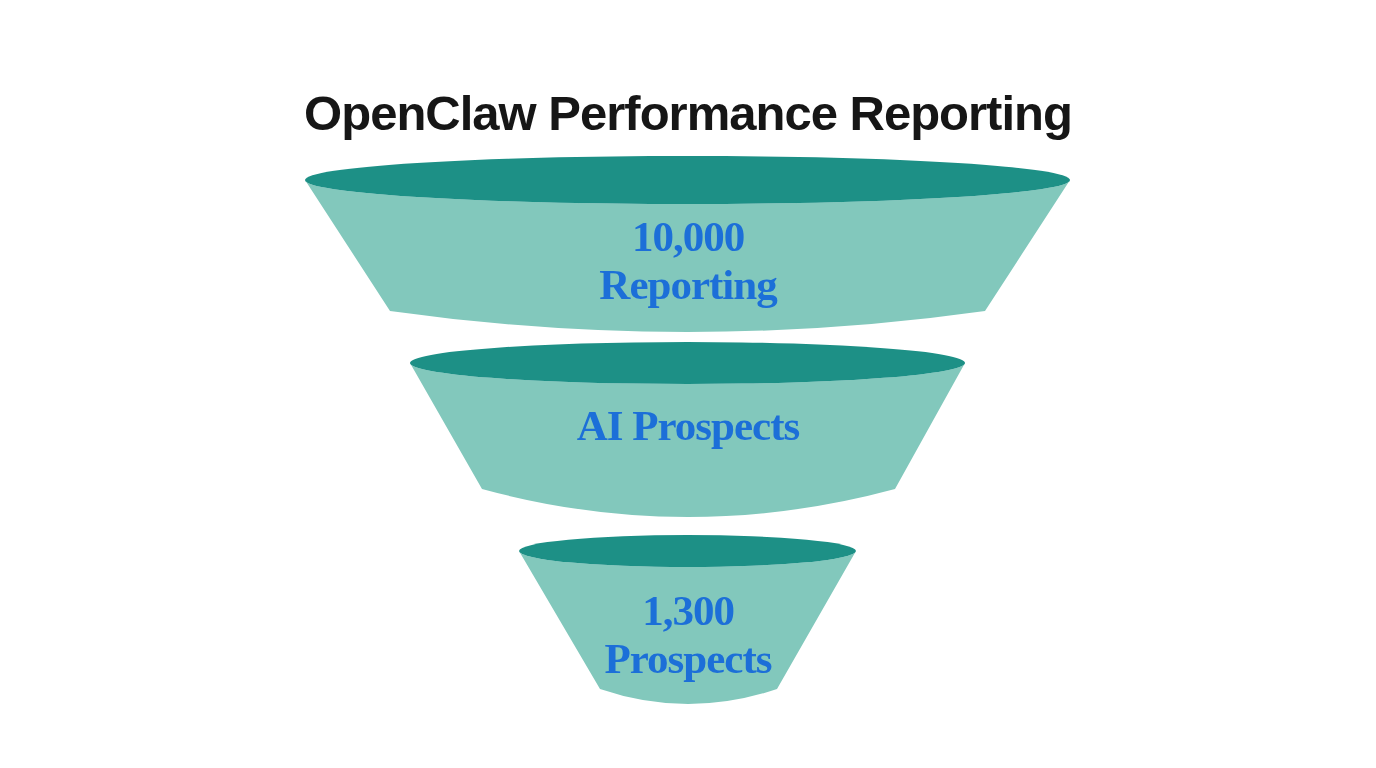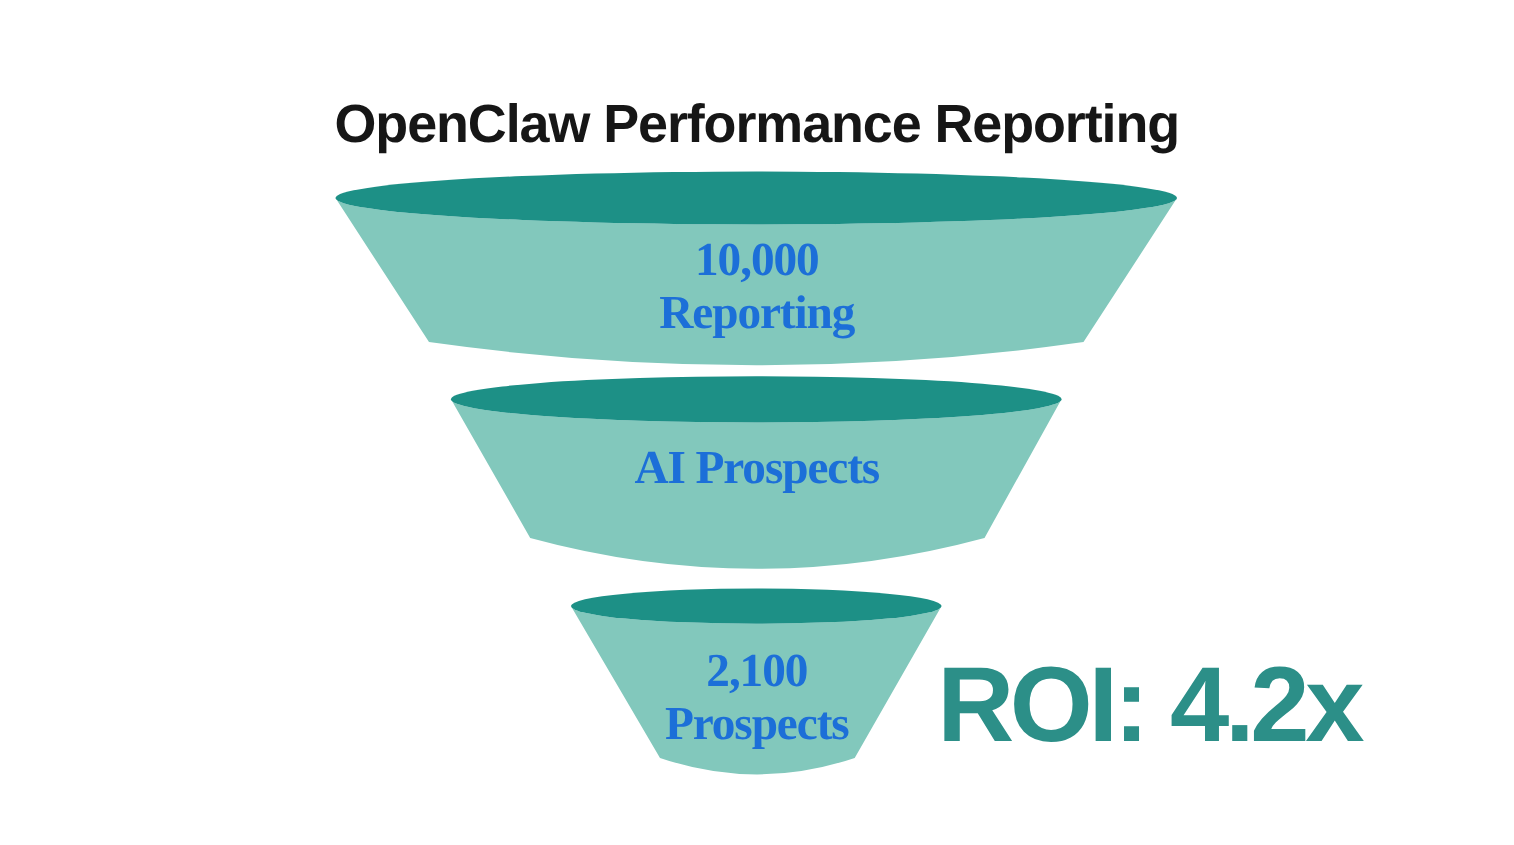--- a/index.html
+++ b/index.html
@@ -87,19 +87,18 @@
   <div class="stage-label s1" style="color: rgb(28, 111, 216);">
     <div>10,000</div>
     <div>Reporting</div>
   </div>
 
   <div class="stage-label s2" style="color: rgb(28, 111, 216);">
     <div>AI Prospects</div>
   </div>
 
   <div class="stage-label s3" style="color: rgb(28, 111, 216);">
-    <div>2,100</div>
+    <div>1,300</div>
     <div>Prospects</div>
   </div>
 
-  <div class="roi" style="color: rgb(44, 143, 136);">ROI: 4.2x</div>
 
 </div>
 
 </body></html>

